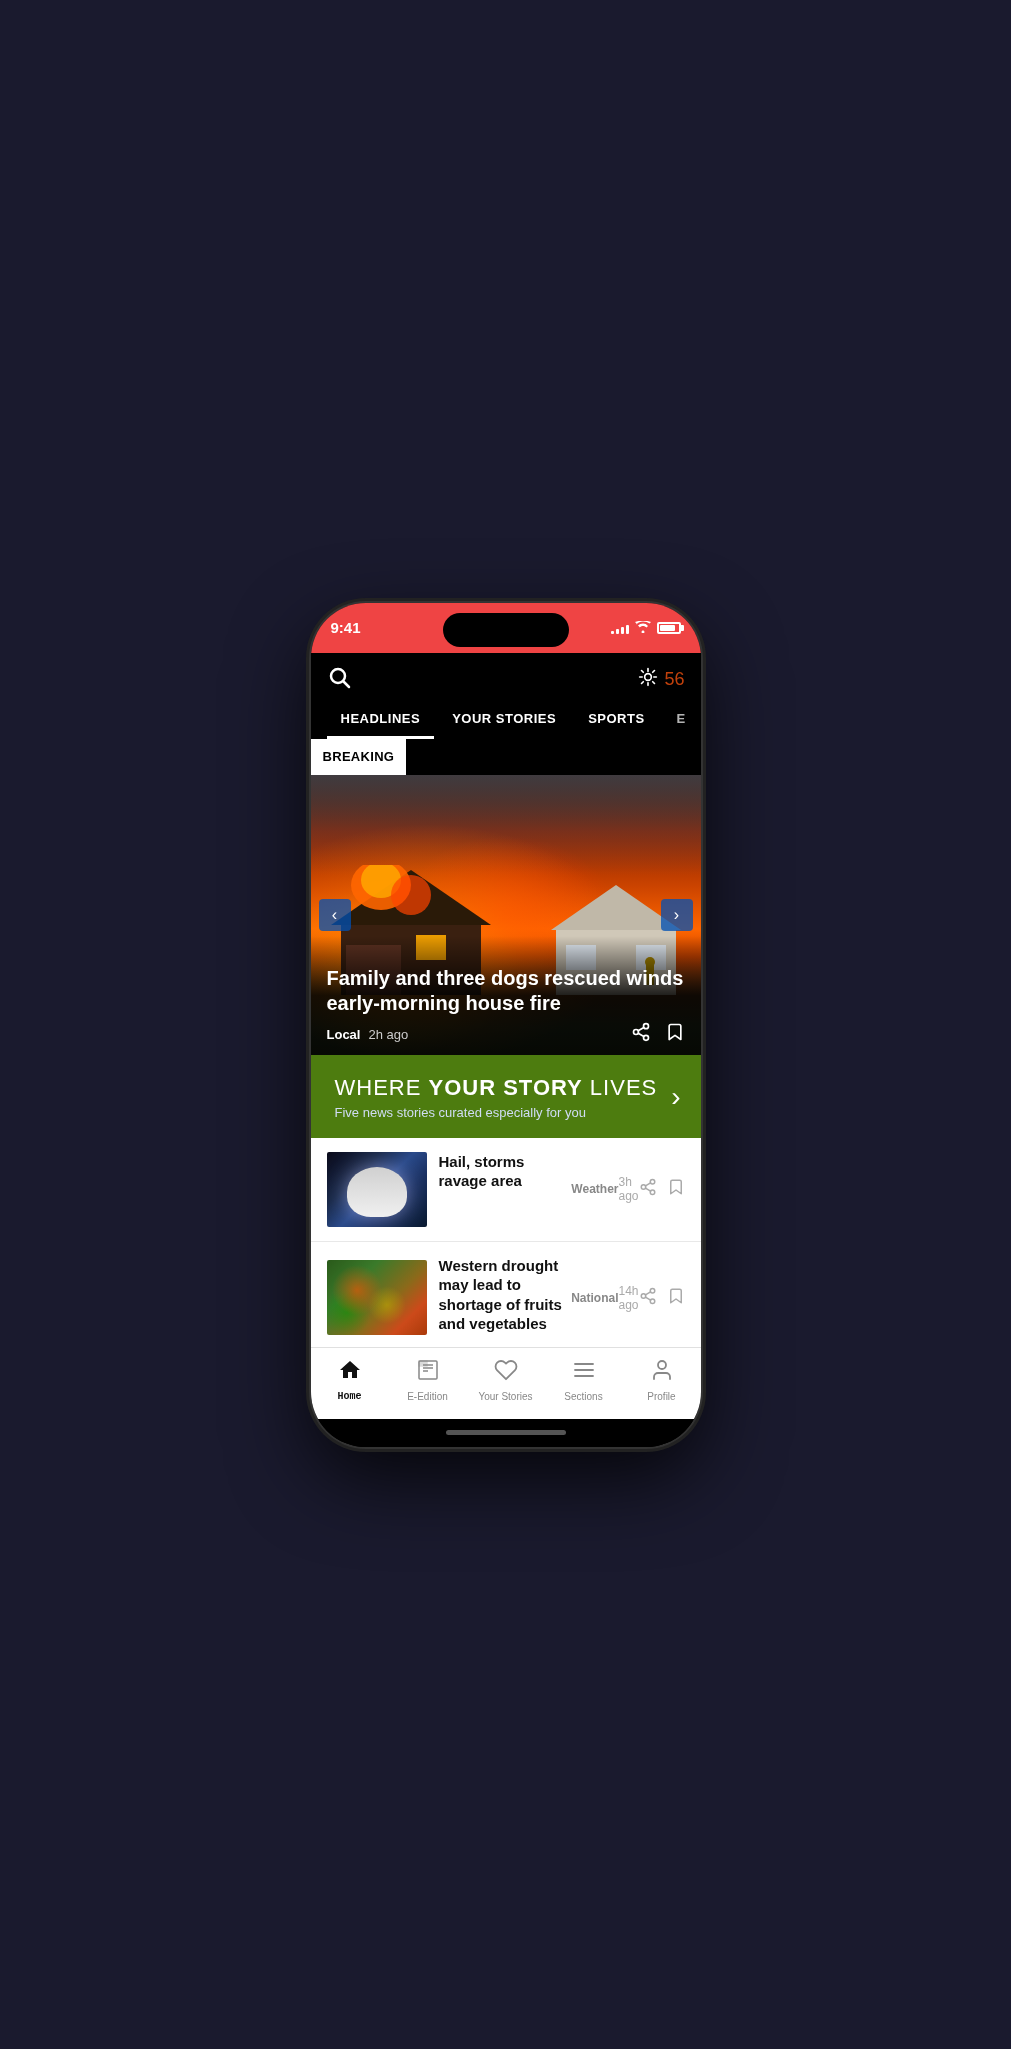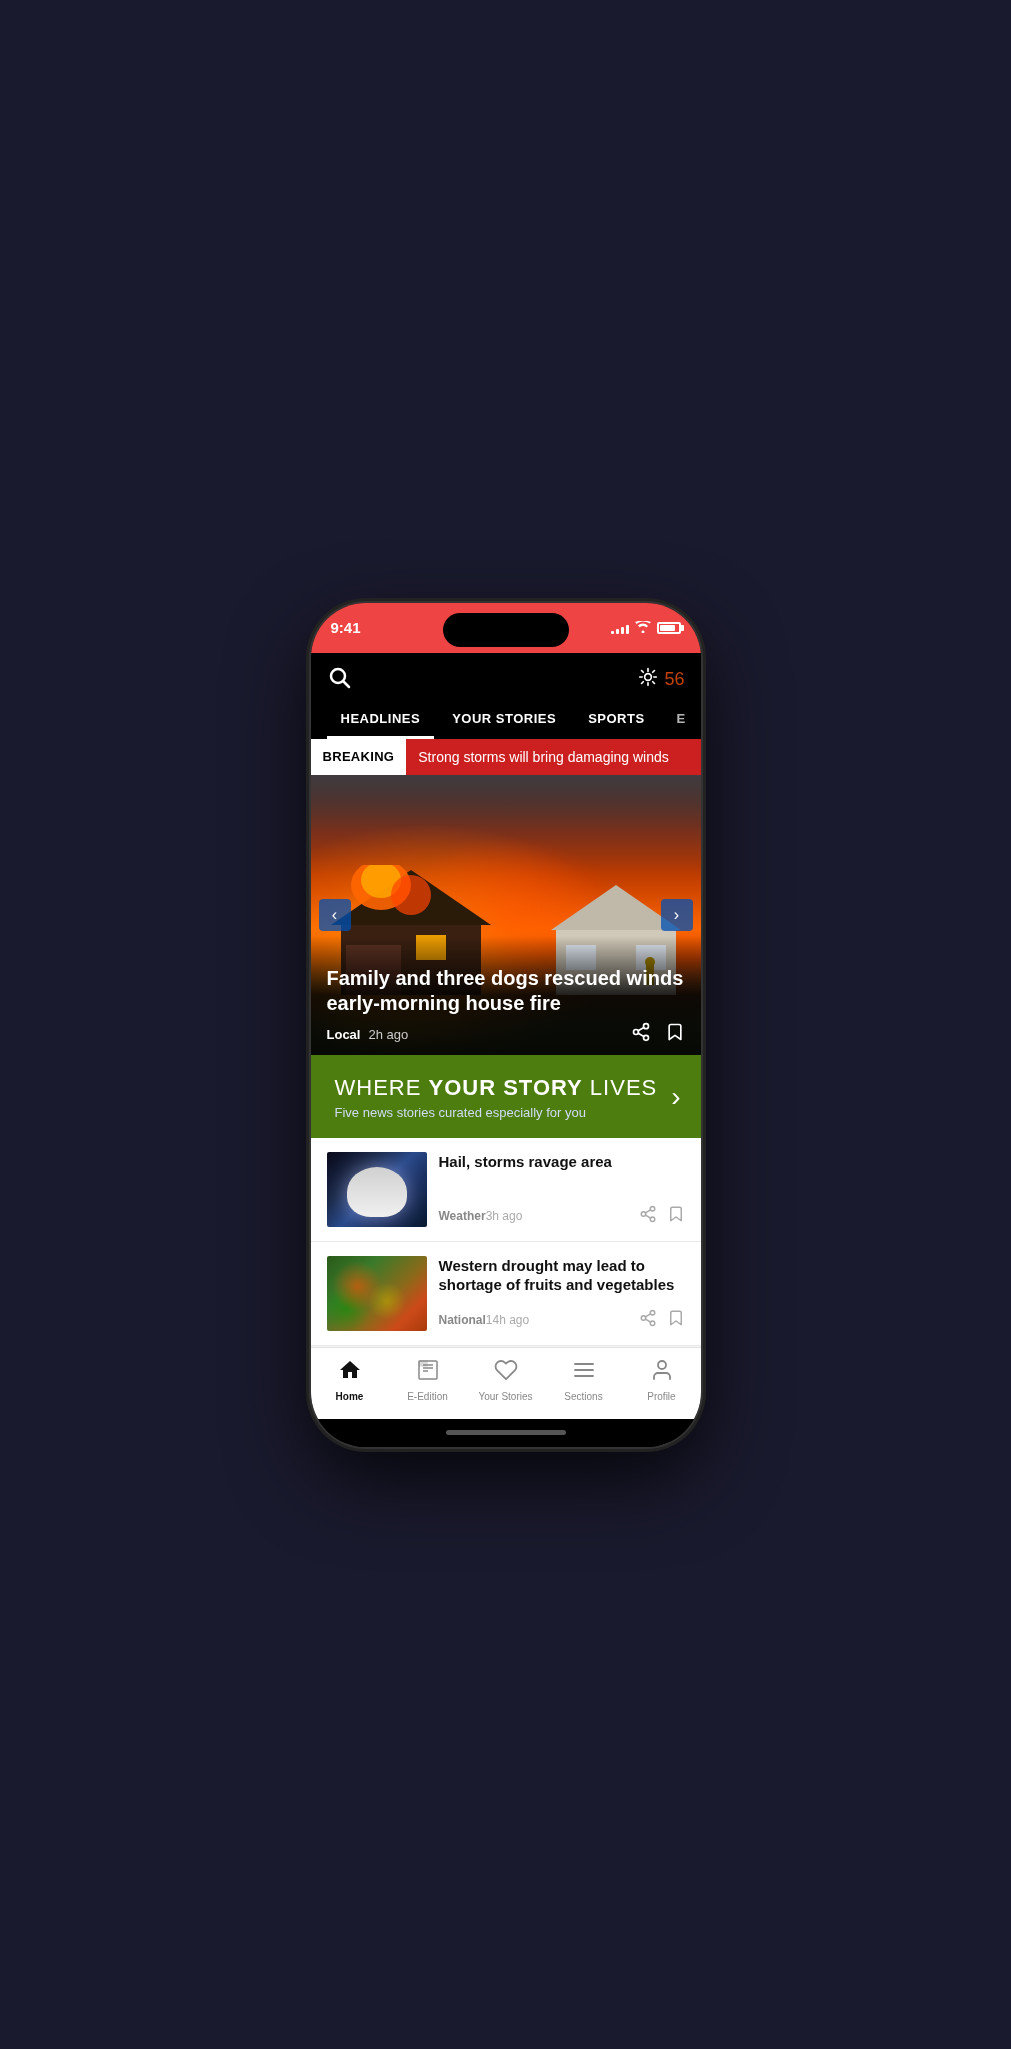--- a/index.html
+++ b/index.html
@@ -403,22 +403,21 @@
       inset: 0;
       background: 
         radial-gradient(circle at 30% 40%, rgba(255,80,0,0.6) 0%, transparent 30%),
         radial-gradient(circle at 60% 60%, rgba(200,180,0,0.5) 0%, transparent 25%),
         radial-gradient(circle at 20% 70%, rgba(0,150,0,0.5) 0%, transparent 25%);
     }
 
     .news-content {
       flex: 1;
       display: flex;
-      flex-direction: column;
-      justify-content: space-between;
+      justify-content: center;
       min-height: 75px;
     }
     .news-headline {
       font-size: 15px;
       font-weight: 600;
       color: #111;
       line-height: 1.3;
       margin-bottom: 6px;
     }
     .news-meta {
@@ -474,20 +473,21 @@
     .tab-icon.active-tab-icon {
       color: #111;
     }
     .tab-label {
       font-size: 10px;
       color: #888;
     }
     .tab-label.active-tab-label {
       color: #111;
       font-weight: 600;
+      font-family: Liberation Mono, monospace;
     }
 
     
     .home-indicator {
       background: #000;
       height: 28px;
       display: flex;
       align-items: center;
       justify-content: center;
       flex-shrink: 0;
@@ -564,21 +564,20 @@
           <span>SPORTS</span>
         </div>
         <div class="nav-tab nav-tab-partial">
           <span>E</span>
         </div>
       </div>
     </div>
 
     <div class="breaking-bar">
       <div class="breaking-label">BREAKING</div>
-      <div class="breaking-text">Strong storms will bring damaging winds</div>
     </div>
 
     <div class="hero-story">
       <div class="hero-image">
         <div class="smoke-overlay"></div>
         <div class="fire-overlay"></div>
 
         <svg class="house-left" viewBox="0 0 160 130">
 
           <rect x="10" y="60" width="140" height="70" fill="#3a2010"></rect>

